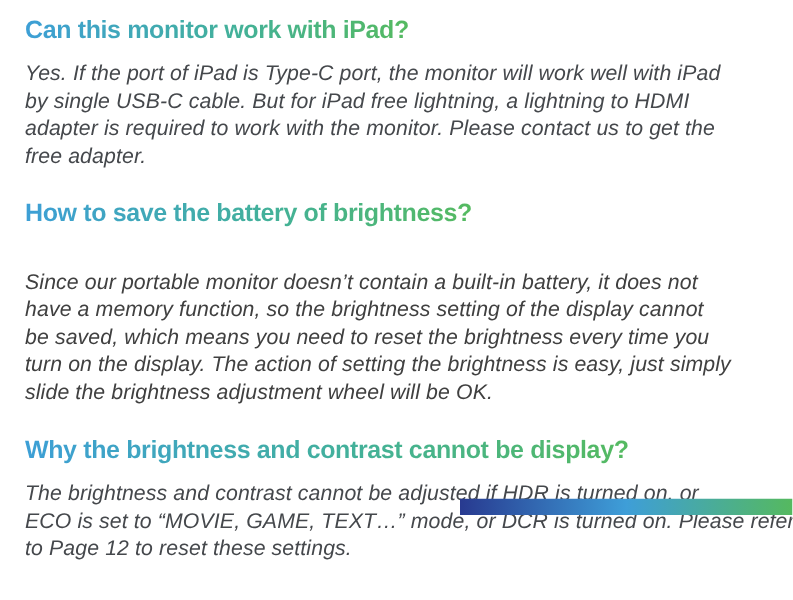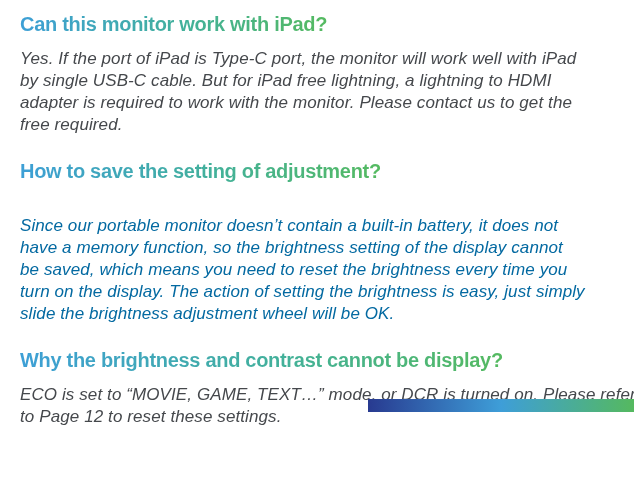--- a/index.html
+++ b/index.html
@@ -51,38 +51,39 @@
 <body>
 
 <div class="page">
 
   <div class="faq-section">
     <h2 class="faq-question" style="background-image: linear-gradient(90deg, rgb(61, 159, 214), rgb(67, 177, 153) 55%, rgb(85, 186, 96)); -webkit-text-fill-color: transparent;">Can this monitor work with iPad?</h2>
     <p class="faq-answer" style="color: rgb(69, 72, 76);">
       <span class="answer-line">Yes. If the port of iPad is Type-C port, the monitor will work well with iPad</span>
       <span class="answer-line">by single USB-C cable. But for iPad free lightning, a lightning to HDMI</span>
       <span class="answer-line">adapter is required to work with the monitor. Please contact us to get the</span>
-      <span class="answer-line">free required.</span>
+      <span class="answer-line">free adapter.</span>
     </p>
   </div>
 
   <div class="faq-section">
-    <h2 class="faq-question" style="background-image: linear-gradient(90deg, rgb(61, 159, 214), rgb(67, 177, 153) 55%, rgb(85, 186, 96)); -webkit-text-fill-color: transparent;">How to save the setting of adjustment?</h2>
-    <p class="faq-answer" style="color: #0369a1; margin-top: 32px;">
+    <h2 class="faq-question" style="background-image: linear-gradient(90deg, rgb(61, 159, 214), rgb(67, 177, 153) 55%, rgb(85, 186, 96)); -webkit-text-fill-color: transparent;">How to save the battery of brightness?</h2>
+    <p class="faq-answer" style="color: #404040; margin-top: 32px;">
       <span class="answer-line">Since our portable monitor doesn’t contain a built-in battery, it does not</span>
       <span class="answer-line">have a memory function, so the brightness setting of the display cannot</span>
       <span class="answer-line">be saved, which means you need to reset the brightness every time you</span>
       <span class="answer-line">turn on the display. The action of setting the brightness is easy, just simply</span>
       <span class="answer-line">slide the brightness adjustment wheel will be OK.</span>
     </p>
   </div>
 
   <div class="faq-section">
     <h2 class="faq-question" style="background-image: linear-gradient(90deg, rgb(61, 159, 214), rgb(67, 177, 153) 55%, rgb(85, 186, 96)); -webkit-text-fill-color: transparent;">Why the brightness and contrast cannot be display?</h2>
     <p class="faq-answer" style="color: rgb(69, 72, 76);">
+      <span class="answer-line">The brightness and contrast cannot be adjusted if HDR is turned on, or</span>
       <span class="answer-line">ECO is set to “MOVIE, GAME, TEXT…” mode, or DCR is turned on. Please refer</span>
       <span class="answer-line">to Page 12 to reset these settings.</span>
     </p>
   </div>
 
   <div class="footer-bar" style="background-image: linear-gradient(90deg, rgb(40, 58, 144), rgb(62, 158, 216), rgb(85, 185, 95));"></div>
 
 </div>
 
 </body></html>

